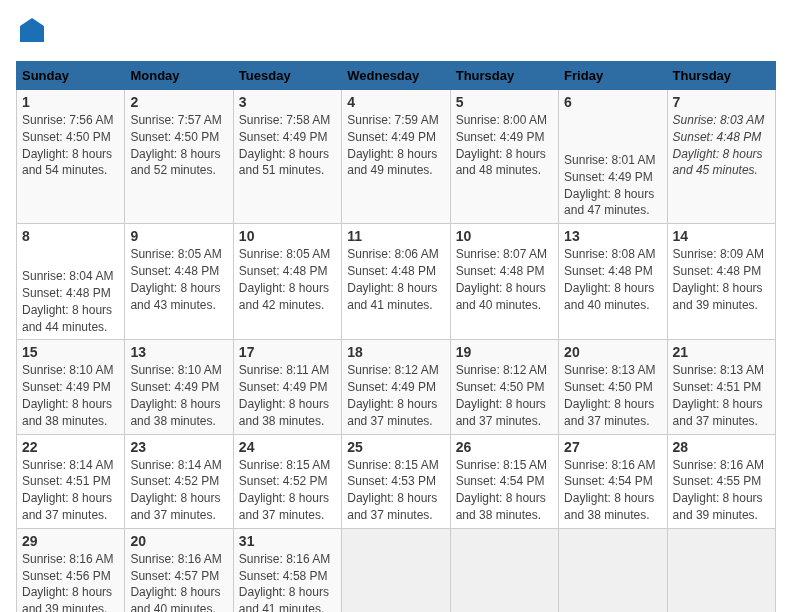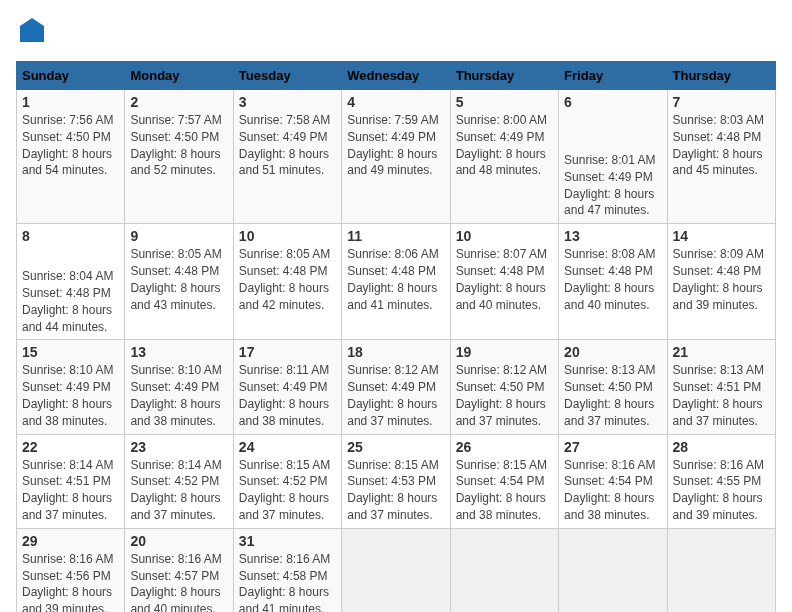--- a/index.html
+++ b/index.html
@@ -158,21 +158,21 @@
         </td>
         <td>
           <span class="day-num">6</span>
           <div class="day-info" style="white-space: pre-line; margin-top: 42px;">Sunrise: 8:01 AM
 Sunset: 4:49 PM
 Daylight: 8 hours
 and 47 minutes.</div>
         </td>
         <td>
           <span class="day-num">7</span>
-          <div class="day-info" style="white-space: pre-line;">Sunrise: 8:03 AM
+          <div class="day-info" style="white-space: pre-line; font-style: italic;">Sunrise: 8:03 AM
 Sunset: 4:48 PM
 Daylight: 8 hours
 and 45 minutes.</div>
         </td>
       </tr>
       <tr>
         <td>
           <span class="day-num">8</span>
           <div class="day-info" style="white-space: pre-line; margin-top: 24px;">Sunrise: 8:04 AM
 Sunset: 4:48 PM

